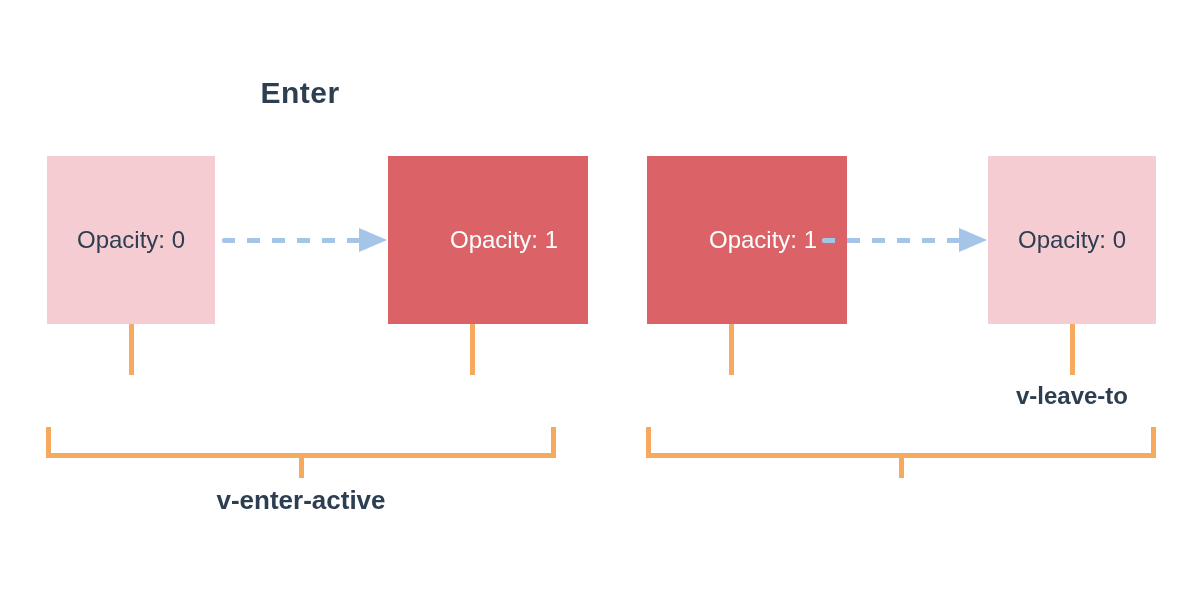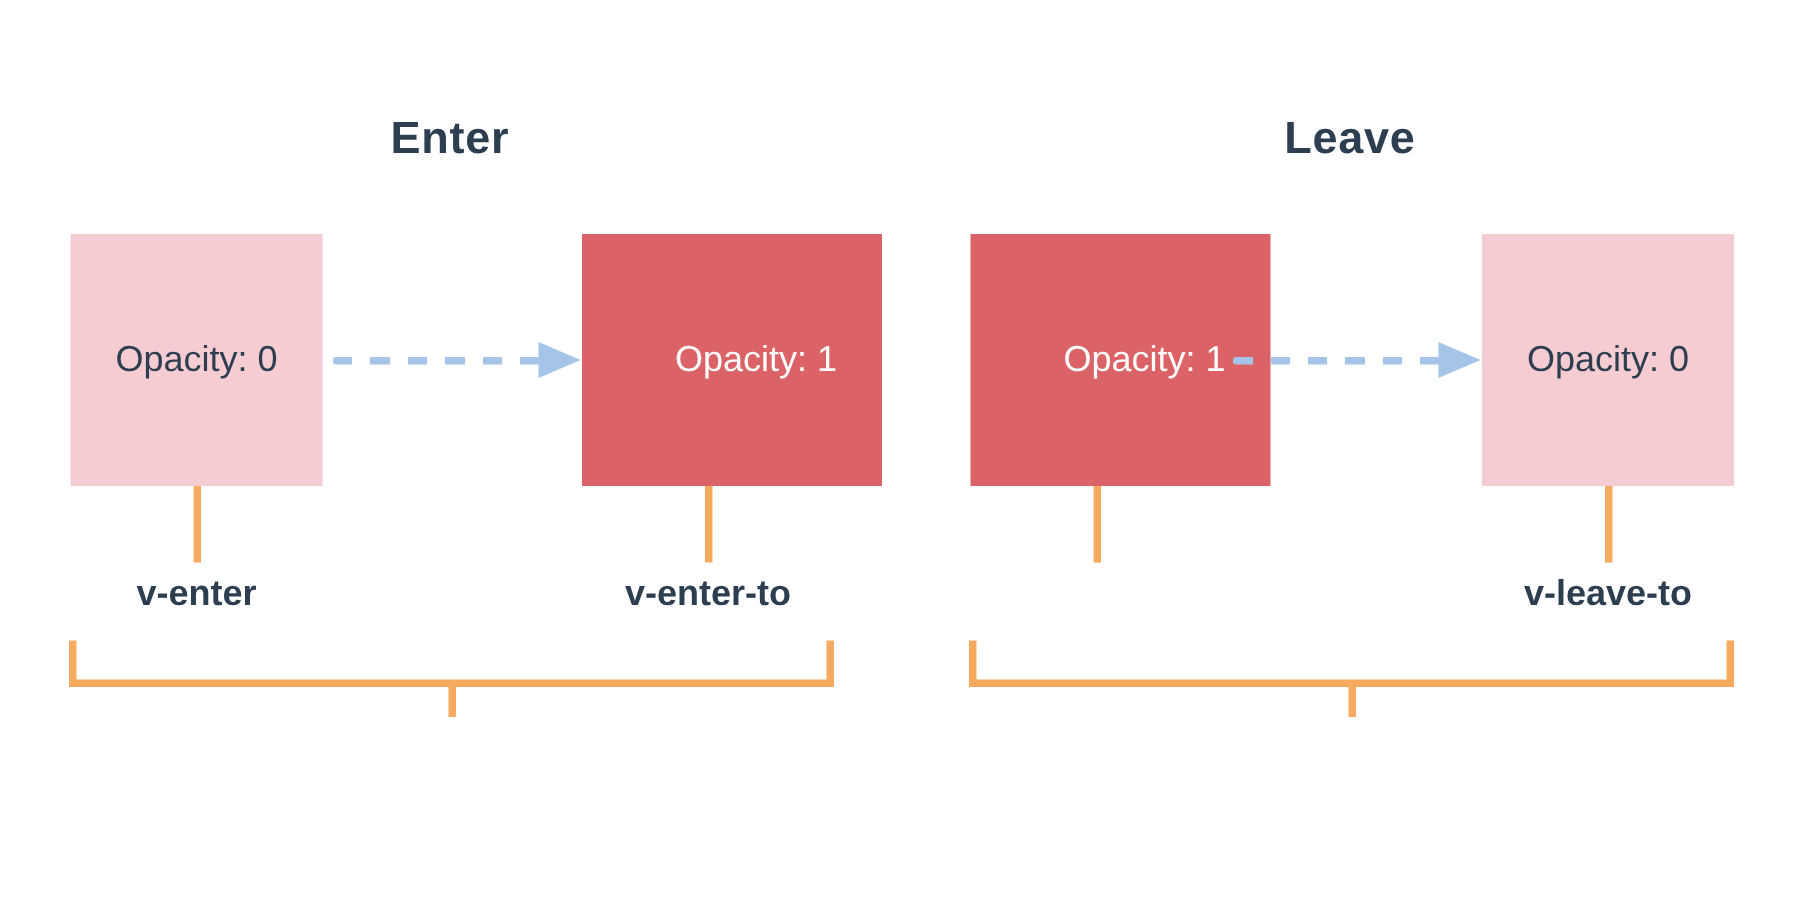--- a/index.html
+++ b/index.html
@@ -92,30 +92,28 @@
     <div class="dash-line"></div>
     <div class="arrow-head"></div>
 
     <div class="box box-end" data-state="solid">
       <span>Opacity: 1</span>
     </div>
 
     <div class="stub stub-start"></div>
     <div class="stub stub-end"></div>
 
-    <div class="class-label label-start">v-enter</div>
-    <div class="class-label label-end">v-enter-to</div>
 
     <div class="bracket"></div>
     <div class="bracket-stub"></div>
 
+    <div class="label-active">v-enter-active</div>
   </section>
 
   <section class="panel panel-leave">
-    <h2 class="title">Leave</h2>
 
     <div class="box box-start" data-state="solid">
       <span>Opacity: 1</span>
     </div>
 
     <div class="dash-line"></div>
     <div class="arrow-head"></div>
 
     <div class="box box-end" data-state="faded">
       <span>Opacity: 0</span>

